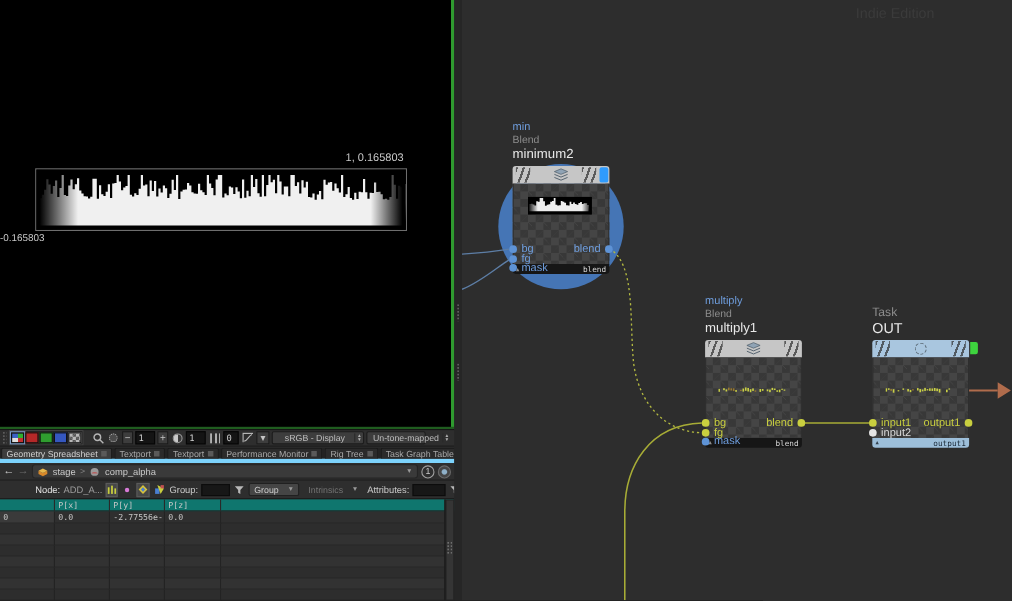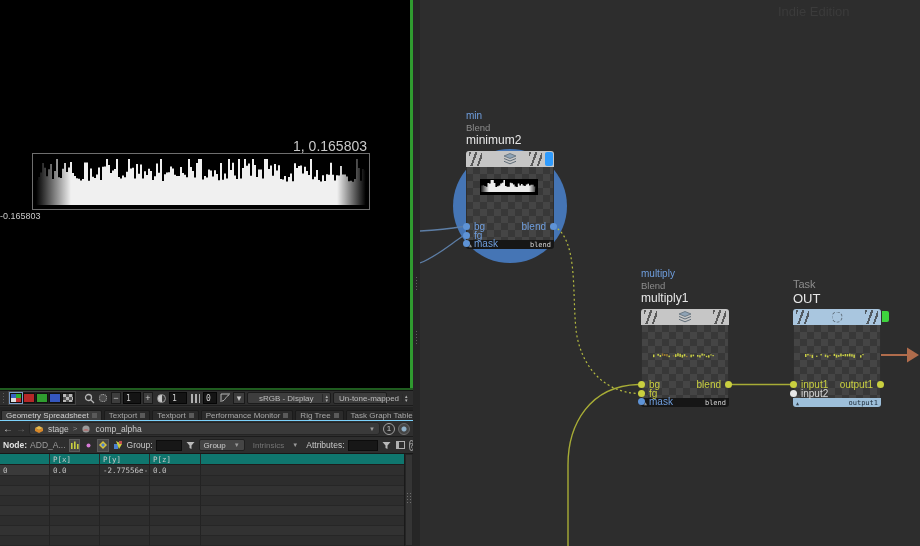--- a/index.html
+++ b/index.html
@@ -7,21 +7,21 @@
   .screen {
     position:relative; width:920px; height:546px; overflow:hidden;
     background:#2d2d2d; font-family:"Liberation Sans", sans-serif;
     -webkit-font-smoothing:antialiased;
   }
   
   .viewport { position:absolute; left:0; top:0; width:413px; height:390px; background:#000; }
   .vp-info { position:absolute; left:4px; top:3px; }
   .vp-info .plane { font-size:10px; line-height:12px; color:#3fc83f; }
   .vp-info .meta  { font-size:9px;  line-height:11px; color:#b5b5b5; }
-  .hist-toplabel { position:absolute; right:46px; top:138px; font-size:14px; color:#c9c9c9; }
+  .hist-toplabel { position:absolute; right:46px; top:138px; font-size:10px; color:#c9c9c9; }
   .hist-botlabel { position:absolute; left:0px;  top:211px; font-size:9px; color:#c9c9c9; }
   .hist-box { position:absolute; left:32px; top:153px; width:338px; height:57px;
               border:1px solid #6e6e6e; background:#000; overflow:hidden; }
   .hist-box svg { position:absolute; left:1px; top:1px; }
   .hfade { position:absolute; top:0; bottom:0; }
   .hfl { left:0; width:38px;  background:linear-gradient(90deg,#000 8%,rgba(0,0,0,0)); }
   .hfr { right:0; width:32px; background:linear-gradient(270deg,#000 10%,rgba(0,0,0,0)); }
   .vp-green-r { position:absolute; right:0; top:0; width:3px; height:390px; background:#2f9a2f; }
   .vp-green-b { position:absolute; left:0; top:388px; width:413px; height:2px; background:#1f5c1f; }
 
@@ -52,21 +52,21 @@
   .levels-glyph { width:9px; height:9px;
     background:repeating-linear-gradient(90deg,#b0b0b0 0 2px,transparent 2px 4px); }
   .combo { height:12px; background:#3d3d3d; border:1px solid #1c1c1c; border-radius:2px;
     display:flex; align-items:center; padding:0 2px 0 5px; gap:3px; }
   .combo .ctext { font-size:8px; color:#bdbdbd; white-space:nowrap; flex:1; text-align:center; }
   .spin { display:flex; flex-direction:column; line-height:4px; font-size:5px; color:#b0b0b0;
     border-left:1px solid #2a2a2a; padding-left:2px; }
 
   
   .tabbar { position:absolute; left:0; top:407px; width:413px; height:14px; background:#232323;
-    border-bottom:1px solid #7dd3fc; display:flex; align-items:flex-end; gap:2px; padding:0 1px; overflow:hidden; }
+    border-bottom:4px solid #7dd3fc; display:flex; align-items:flex-end; gap:2px; padding:0 1px; overflow:hidden; }
   .tab { display:flex; align-items:center; gap:3px; padding:0 4px; font-size:8px; color:#a8a8a8;
     background:#2b2b2b; border:1px solid #1b1b1b; border-bottom:none; border-radius:2px 2px 0 0; white-space:nowrap; }
   .tab.active { background:#3d3d3d; color:#d2d2d2; }
   .tab-x { width:5px; height:5px; background:#5a5a5a; }
   .tab-spacer { flex:1; }
   .tab-panel-icon { width:7px; height:7px; background:#c3c3c3; align-self:center; }
 
   
   .pathbar { position:absolute; left:0; top:421px; width:413px; height:16px; background:#2e2e2e;
     border-bottom:1px solid #1c1c1c; display:flex; align-items:center; gap:3px; padding:0 3px; }
@@ -80,21 +80,21 @@
   .badge-one { width:12px; height:12px; border:1px solid #a0a0a0; border-radius:50%;
     font-size:8px; color:#c9c9c9; display:flex; align-items:center; justify-content:center; }
   .pin-icon { width:12px; height:12px; border:1px solid #6a6a6a; border-radius:50%;
     background:radial-gradient(circle at 50% 50%, #8fb0c8 0 2px, #454545 3px); }
 
   
   .stoolbar { position:absolute; left:0; top:437px; width:413px; height:17px; background:#2e2e2e;
     border-bottom:1px solid #181818; display:flex; align-items:center; gap:3px; padding:0 3px;
     font-size:8.5px; color:#c9c9c9; overflow:hidden; }
   .st-label { white-space:nowrap; }
-  .st-label.strong { color:#e2e2e2; font-weight:bold; }
+  .st-label.strong { color:#e2e2e2; font-weight:normal;margin-left:29px; }
   .st-val { color:#9c9c9c; white-space:nowrap; }
   .st-btn { width:13px; height:13px; display:flex; align-items:center; justify-content:center;
     border:1px solid transparent; }
   .st-btn.pressed { background:#474747; border-color:#5a5a5a; }
   .st-input { height:11px; background:#171717; border:1px solid #0c0c0c; color:#cfcfcf; font-size:8px; }
   .w26 { width:26px; } .w30 { width:30px; }
   .st-combo { height:12px; background:#454545; border:1px solid #202020; border-radius:2px;
     display:flex; align-items:center; gap:4px; padding:0 4px; }
   .st-combo .ctext { font-size:8px; color:#cdcdcd; }
   .st-combo .dd { font-size:6px; color:#9a9a9a; }

